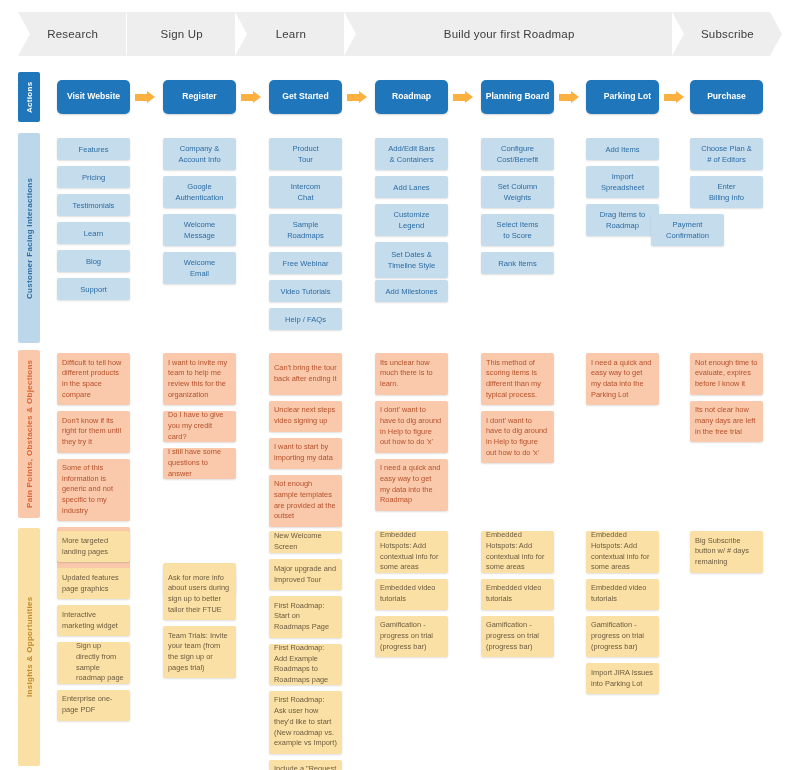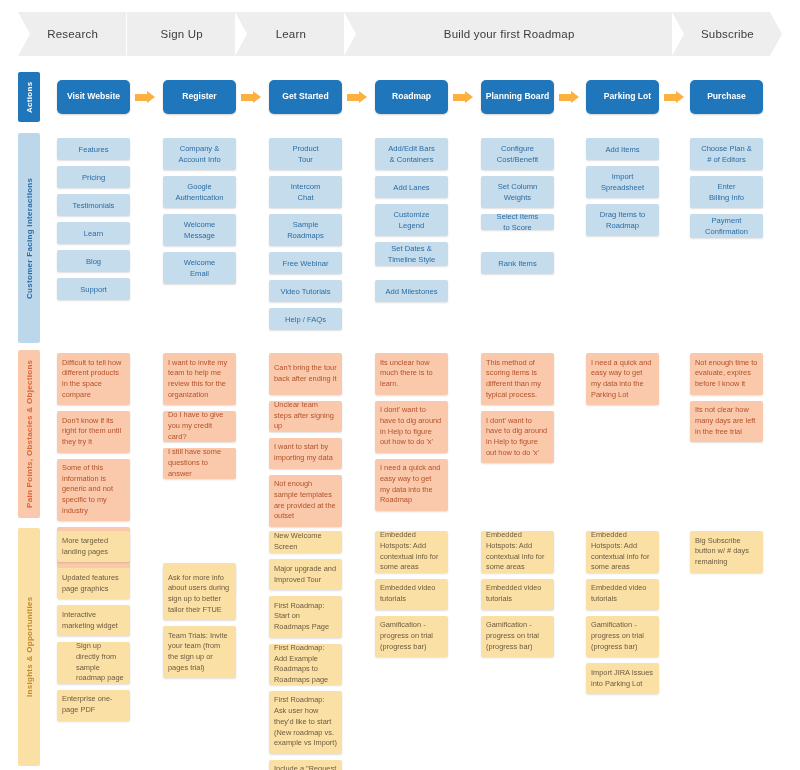--- a/index.html
+++ b/index.html
@@ -247,36 +247,36 @@
         <div class="card-txt">Add/Edit Bars
 &amp; Containers</div>
       </div>
       <div class="card card-cfi" style="left: 375px; top: 176px; height: 22px;">
         <div class="card-txt">Add Lanes</div>
       </div>
       <div class="card card-cfi" style="left: 375px; top: 204px; height: 32px;">
         <div class="card-txt">Customize
 Legend</div>
       </div>
-      <div class="card card-cfi" style="left: 375px; top: 242px; height: 24px;">
+      <div class="card card-cfi" style="left: 375px; top: 242px; height: 36px;">
         <div class="card-txt">Set Dates &amp;
 Timeline Style</div>
       </div>
       <div class="card card-cfi" style="left: 375px; top: 280px; height: 22px;">
         <div class="card-txt">Add Milestones</div>
       </div>
       <div class="card card-cfi" style="left: 481px; top: 138px; height: 32px;">
         <div class="card-txt">Configure
 Cost/Benefit</div>
       </div>
       <div class="card card-cfi" style="left: 481px; top: 176px; height: 32px;">
         <div class="card-txt">Set Column
 Weights</div>
       </div>
-      <div class="card card-cfi" style="left: 481px; top: 214px; height: 16px;">
+      <div class="card card-cfi" style="left: 481px; top: 214px; height: 32px;">
         <div class="card-txt">Select Items
 to Score</div>
       </div>
       <div class="card card-cfi" style="left: 481px; top: 252px; height: 22px;">
         <div class="card-txt">Rank Items</div>
       </div>
       <div class="card card-cfi" style="left: 586px; top: 138px; height: 22px;">
         <div class="card-txt">Add Items</div>
       </div>
       <div class="card card-cfi" style="left: 586px; top: 166px; height: 32px;">
@@ -288,21 +288,21 @@
 Roadmap</div>
       </div>
       <div class="card card-cfi" style="left: 690px; top: 138px; height: 32px;">
         <div class="card-txt">Choose Plan &amp;
 # of Editors</div>
       </div>
       <div class="card card-cfi" style="left: 690px; top: 176px; height: 32px;">
         <div class="card-txt">Enter
 Billing Info</div>
       </div>
-      <div class="card card-cfi" style="left: 690px; top: 214px; height: 24px;">
+      <div class="card card-cfi" style="left: 651px; top: 214px; height: 32px;">
         <div class="card-txt">Payment
 Confirmation</div>
       </div>
       <div class="card card-pain" style="left: 57px; top: 353px; height: 52px;">
         <div class="card-txt">Difficult to tell how different products in the space compare</div>
       </div>
       <div class="card card-pain" style="left: 57px; top: 411px; height: 41.5px; justify-content: flex-end;">
         <div class="card-txt">Don't know if its right for them until they try it</div>
       </div>
       <div class="card card-pain" style="left: 57px; top: 458.5px; height: 62.5px;">
@@ -317,21 +317,21 @@
       <div class="card card-pain" style="left: 163px; top: 411px; height: 31px;">
         <div class="card-txt">Do I have to give you my credit card?</div>
       </div>
       <div class="card card-pain" style="left: 163px; top: 448px; height: 31px;">
         <div class="card-txt">I still have some questions to answer</div>
       </div>
       <div class="card card-pain" style="left: 269px; top: 353px; height: 41.5px;">
         <div class="card-txt">Can't bring the tour back after ending it</div>
       </div>
       <div class="card card-pain" style="left: 269px; top: 400.5px; height: 31px;">
-        <div class="card-txt">Unclear team steps after signing up</div>
+        <div class="card-txt">Unclear next steps video signing up</div>
       </div>
       <div class="card card-pain" style="left: 269px; top: 437.5px; height: 31px;">
         <div class="card-txt">I want to start by importing my data</div>
       </div>
       <div class="card card-pain" style="left: 269px; top: 474.5px; height: 52px;">
         <div class="card-txt">Not enough sample templates are provided at the outset</div>
       </div>
       <div class="card card-pain" style="left: 375px; top: 353px; height: 41.5px;">
         <div class="card-txt">Its unclear how much there is to learn.</div>
       </div>

